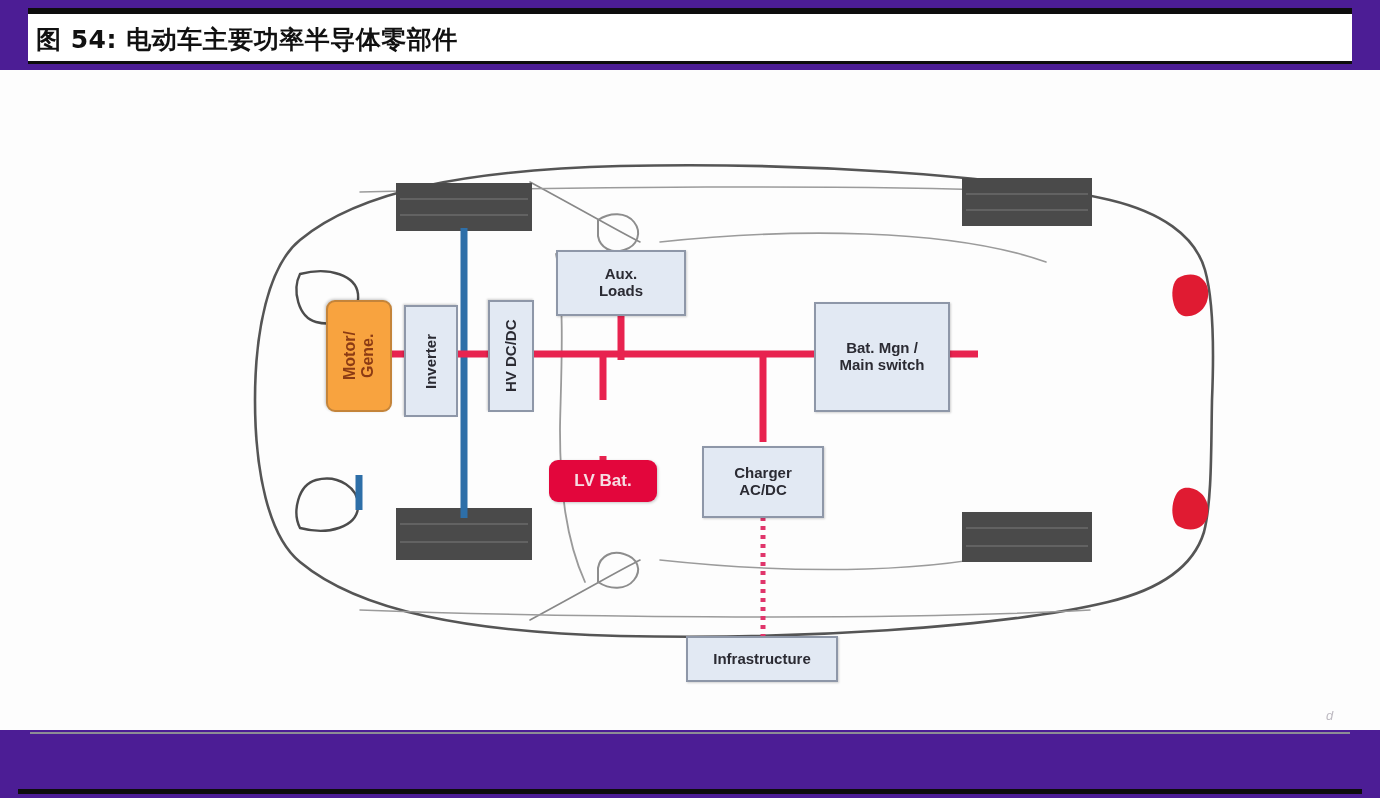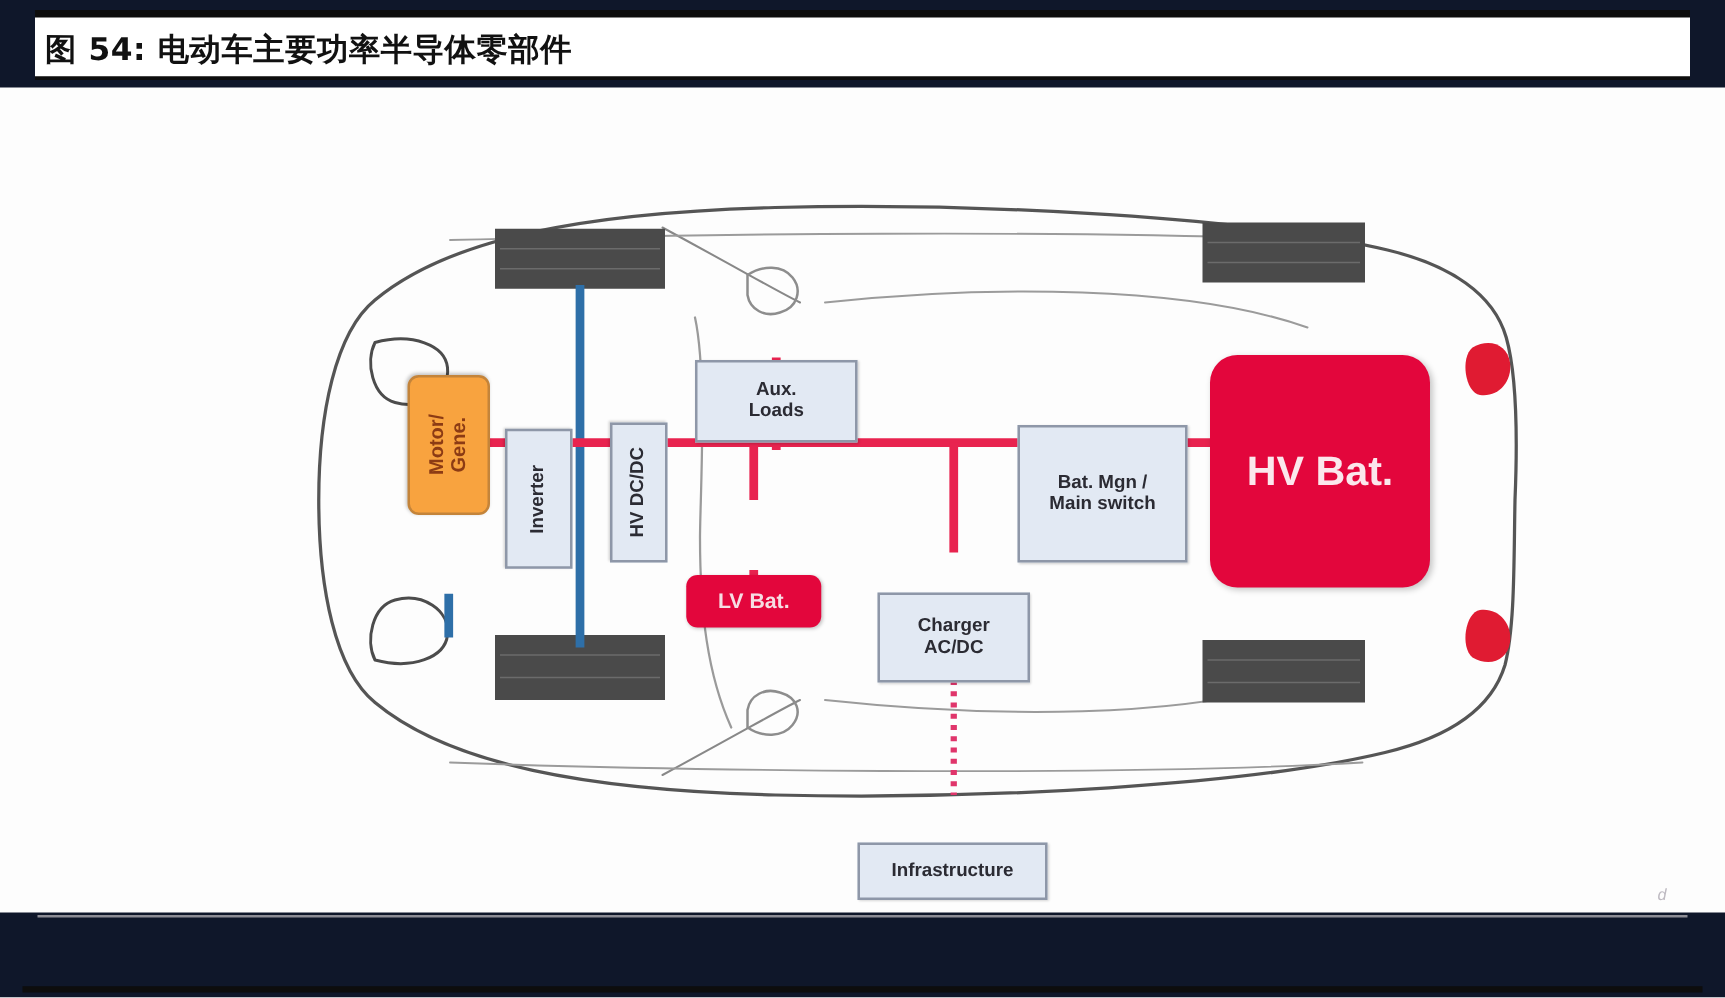--- a/index.html
+++ b/index.html
@@ -10,21 +10,21 @@
   body {
     width: 1380px;
     height: 798px;
     font-family: "Liberation Sans", sans-serif;
     overflow: hidden;
     position: relative;
   }
   .page {
     position: absolute;
     inset: 0;
-    background: #0f172a;
+    background: #4c1d95;
   }
 
   
   .fig-header {
     position: absolute;
     left: 28px;
     top: 8px;
     width: 1324px;
     height: 56px;
     border-top: 6px solid #0d0d0d;
@@ -95,21 +95,20 @@
     line-height: 1.12;
     white-space: pre-line;
   }
   .box-blue {
     background: #e2e9f3;
     border: 2px solid #8e97a8;
     color: #2b2b33;
     font-size: 15px;
     font-weight: 600;
     box-shadow: 1px 1px 2px rgba(0,0,0,.18);
-    margin-top: 38px;
   }
   .box-orange {
     background: #f8a33f;
     border: 2px solid #c4843a;
     border-radius: 9px;
     color: #8c3b14;
     font-size: 16px;
     font-weight: 700;
     box-shadow: 1px 1px 3px rgba(0,0,0,.22);
   }
@@ -236,33 +235,30 @@
     <div class="box box-blue blur" style="left:556px; top:180px; width:130px; height:66px;">
       <span>Aux.
 Loads</span>
     </div>
 
 
     <div class="box box-red blur" style="left:549px; top:390px; width:108px; height:42px;">
       <span>LV Bat.</span>
     </div>
 
-    <div class="box box-blue blur" style="left:702px; top:366px; width:122px; height:72px;">
+    <div class="box box-blue blur" style="left:702px; top:376px; width:122px; height:72px;">
       <span>Charger
 AC/DC</span>
     </div>
 
     <div class="box box-blue blur" style="left:814px; top:232px; width:136px; height:110px;">
       <span>Bat. Mgn /
 Main switch</span>
     </div>
 
-    <div class="box box-red-big" style="left:968px; top:214px; width:176px; height:186px;">
-      <span>HV Bat.</span>
-    </div>
 
     <div class="box box-blue blur" style="left:686px; top:566px; width:152px; height:46px;">
       <span>Infrastructure</span>
     </div>
 
   </div>
 
   <div class="rule-gray"></div>
   <div class="page-mark">d</div>
   <div class="rule-black"></div>

